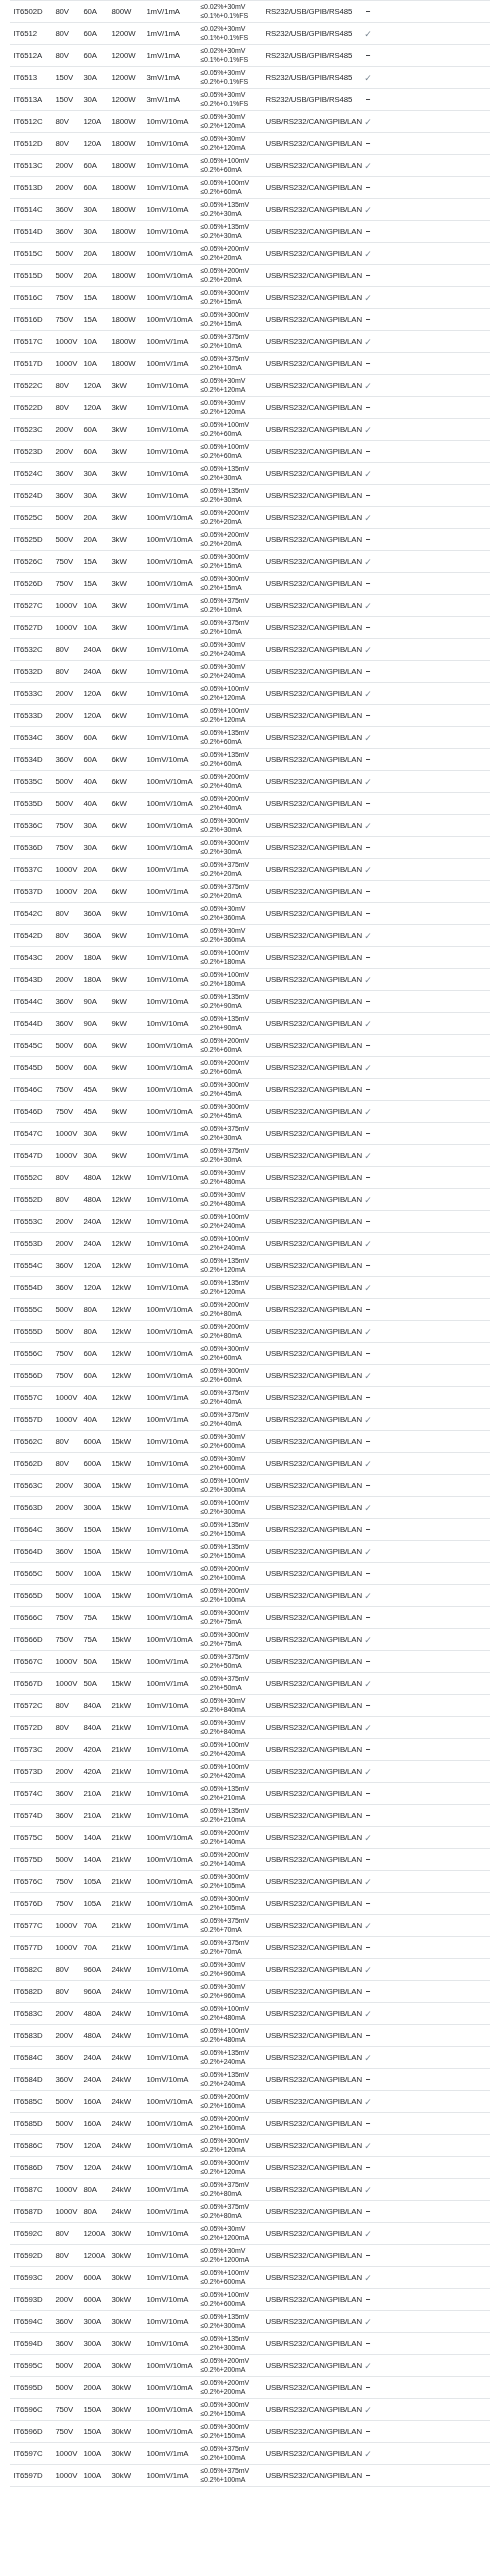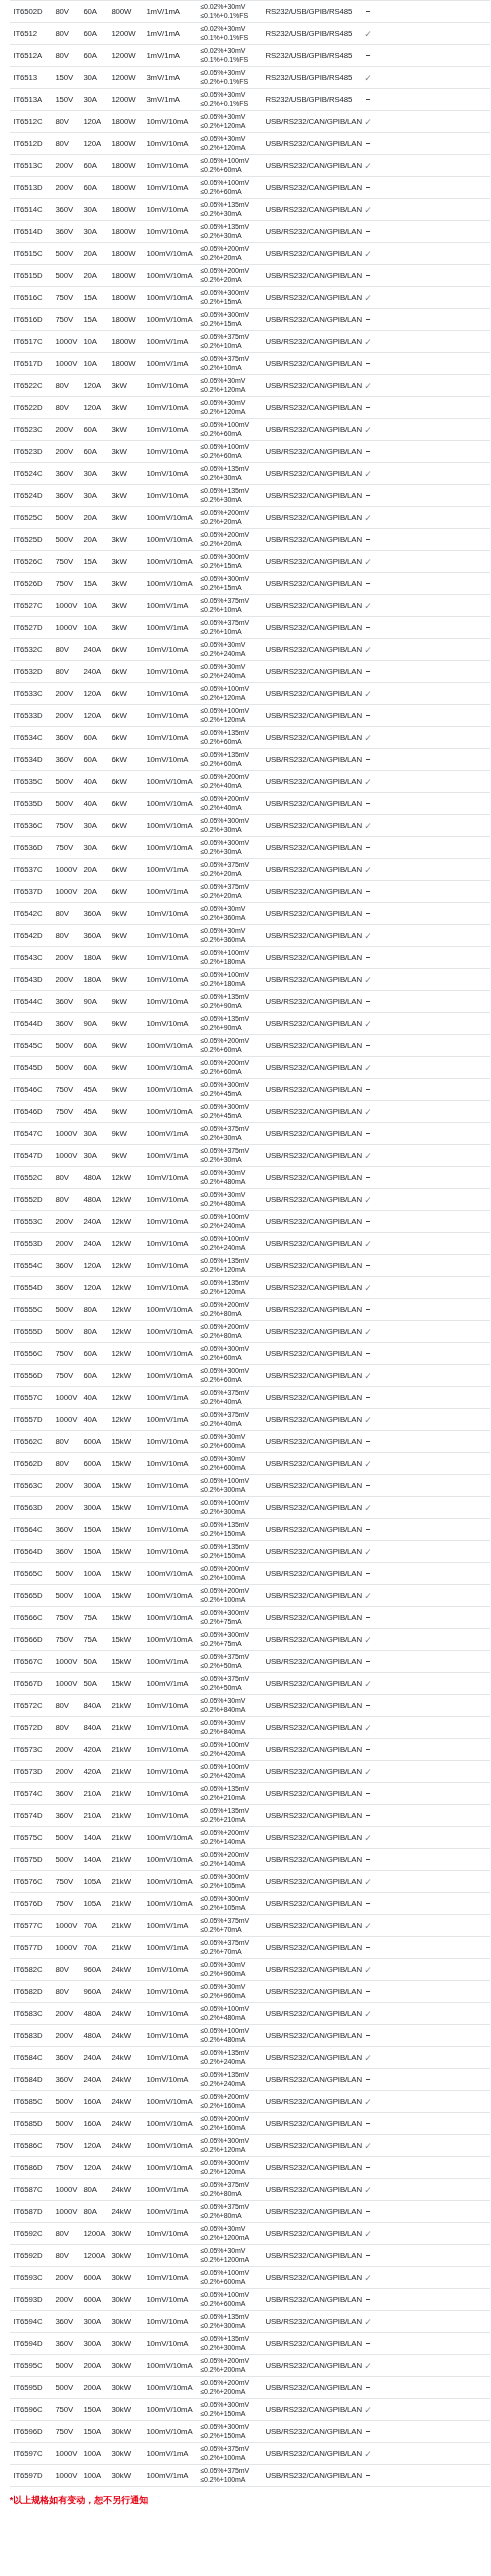--- a/index.html
+++ b/index.html
@@ -1627,15 +1627,14 @@
     <span class="cell">100mV/1mA</span>
     <span class="cell cell-acc">
       <span>≤0.05%+375mV</span>
       <span>≤0.2%+100mA</span>
     </span>
     <span class="cell">USB/RS232/CAN/GPIB/LAN</span>
     <span class="cell cell-flag dash">–</span>
   </div>
 </div>
   </div>
-  <div class="footnote">*以上规格如有变动，恕不另行通知</div>
 </div>
 
 
 </body></html>

